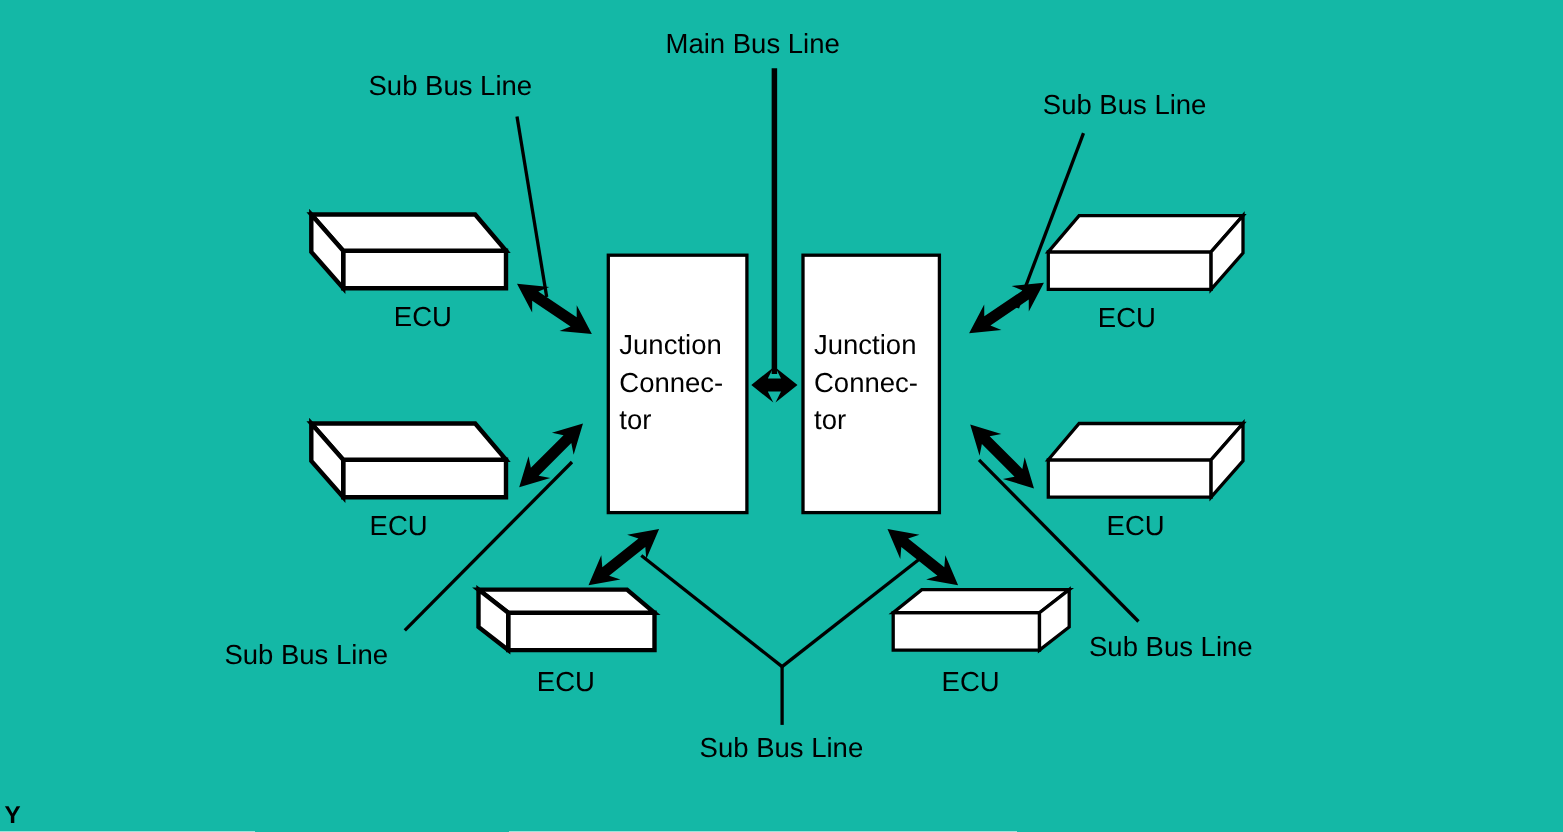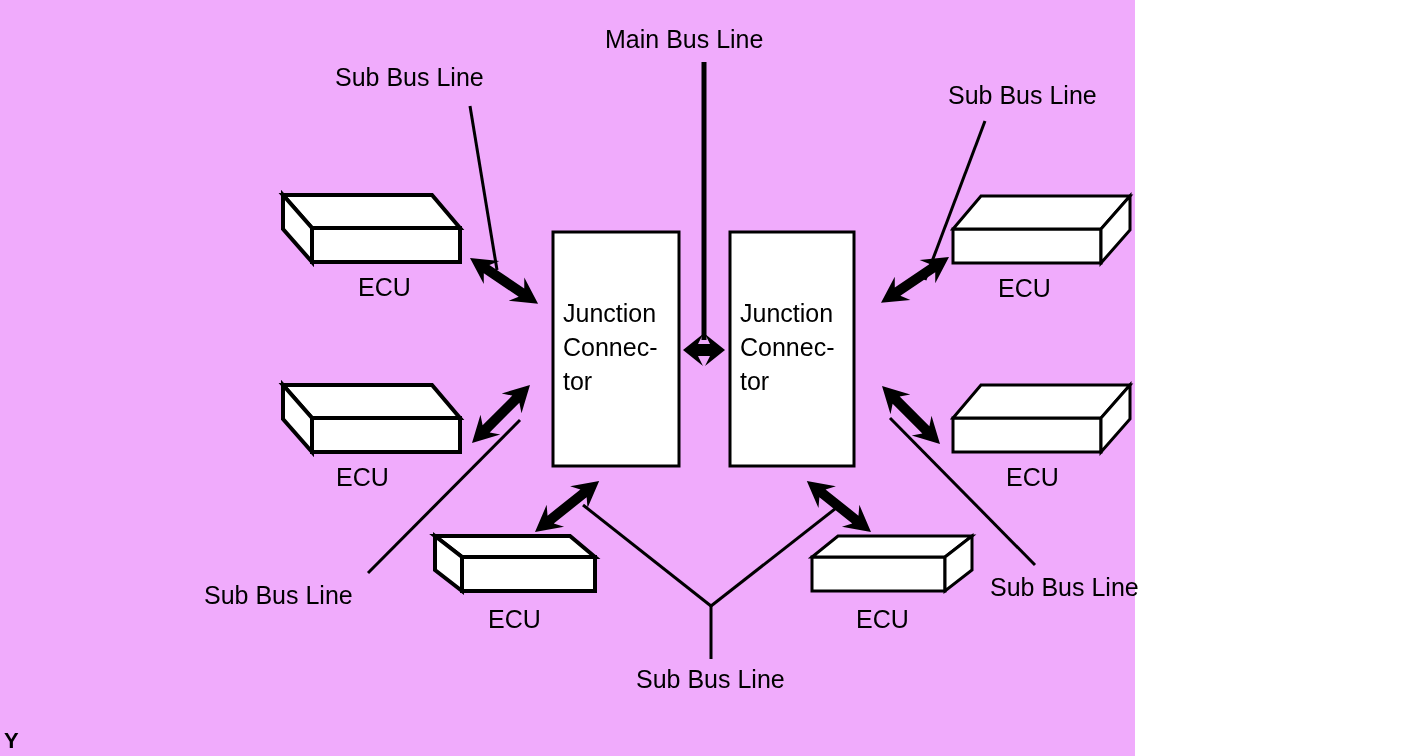--- a/index.html
+++ b/index.html
@@ -8,23 +8,23 @@
     background: #ffffff;
   }
   body {
     width: 1421px;
     height: 756px;
     overflow: hidden;
     font-family: "Liberation Sans", sans-serif;
   }
   #diagram-root {
     position: relative;
-    width: 1135px;
+    width: 1421px;
     height: 756px;
-    background: #f0abfc;
+    background: #14b8a6;
   }
   svg.diagram {
     display: block;
     width: 1421px;
     height: 756px;
   }
   .label-text {
     font-family: "Liberation Sans", sans-serif;
     font-size: 25px;
     fill: #000000;

